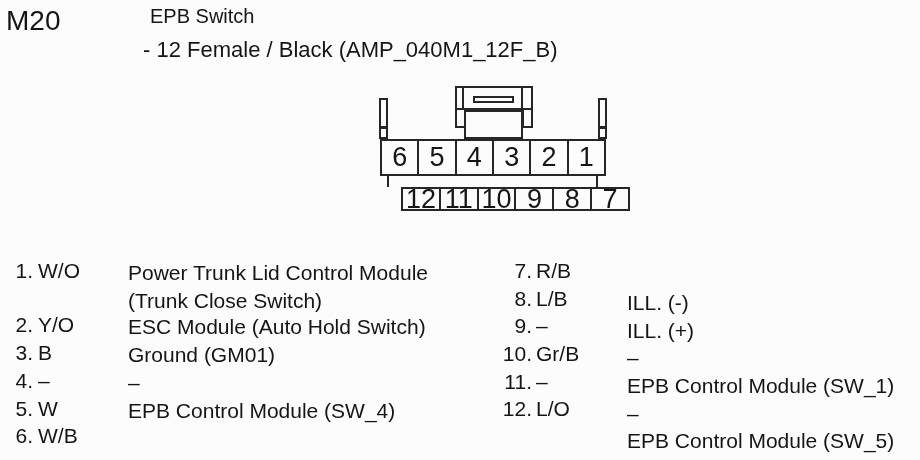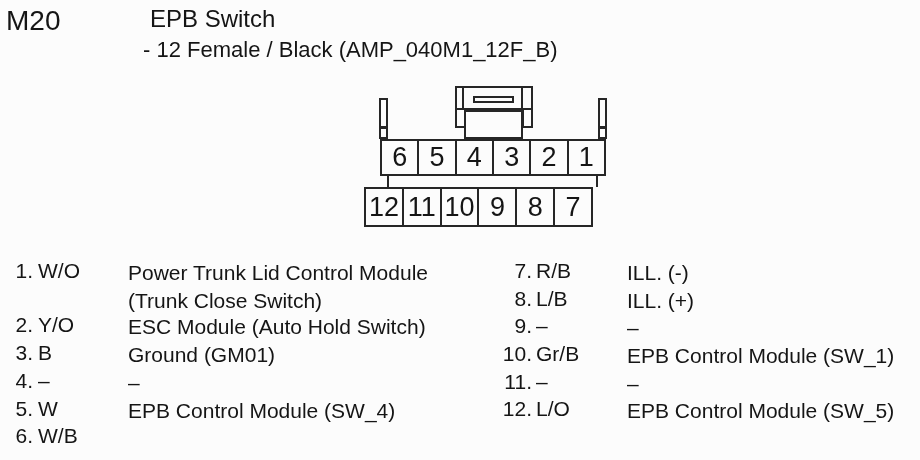--- a/index.html
+++ b/index.html
@@ -6,58 +6,58 @@
   .page {
     position:relative; width:920px; height:460px;
     background:#fcfcfc; overflow:hidden;
     font-family:"Liberation Sans", sans-serif;
     color:#151515;
   }
   .abs { position:absolute; box-sizing:border-box; }
 
   
   .hdr-id    { left:6px;   top:5px;  font-size:28px; }
-  .hdr-title { left:150px; top:5px;  font-size:24px; }
+  .hdr-title { left:150px; top:5px;  font-size:20px; }
   .hdr-sub   { left:143px; top:37px; font-size:22px; }
 
   
   .line  { background:#262626; }
   .box   { border:2px solid #262626; background:#fcfcfc; }
 
   .latch-top   { left:455px; top:86px;  width:78px; height:24px; }
   .latch-vl    { top:86px;  width:2px; height:24px; }
   .latch-bar   { left:473px; top:96px;  width:41px; height:7px; }
   .post        { top:108px; width:11px; height:20px; }
   .latch-inner { left:464px; top:110px; width:59px; height:29px; }
 
   .tab { top:98px; width:9px; height:41px; }
   .tab-div { position:absolute; left:-2px; top:26px; width:9px; height:3px; background:#262626; }
 
   .prow { display:flex; border:2px solid #262626; background:#fcfcfc; }
   .prow-top    { left:380px; top:139px; width:226px; height:37px; }
-  .prow-bottom { left:364px; top:187px; width:229px; height:40px; }
+  .prow-bottom { left:401px; top:187px; width:229px; height:24px; }
   .pcell {
     flex:1; display:flex; align-items:center; justify-content:center;
     font-size:27px; border-left:2px solid #262626;
   }
   .pcell:first-child { border-left:none; }
   .band-l { left:387px; top:174px; width:2px; height:13px; }
   .band-r { left:596px; top:174px; width:2px; height:13px; }
 
   
   .trow  { left:0; width:920px; height:28px; font-size:21px; }
   .tnum  { position:absolute; top:0; }
   .tcol  { position:absolute; top:0; }
   .tdesc { position:absolute; top:0; line-height:28px; }
   .l-num  { left:0;   width:33px; text-align:right; }
   .l-col  { left:38px; }
   .l-desc { left:128px; }
   .r-num  { left:486px; width:46px; text-align:right; }
   .r-col  { left:536px;text-align:center; }
-  .r-desc { left:627px; }
+  .r-desc { left:627px;margin-top:30px; }
 </style>
 </head>
 <body>
 
 <div class="page">
 
   <div class="abs hdr-id">M20</div>
   <div class="abs hdr-title">EPB Switch</div>
   <div class="abs hdr-sub">- 12 Female / Black (AMP_040M1_12F_B)</div>
 

